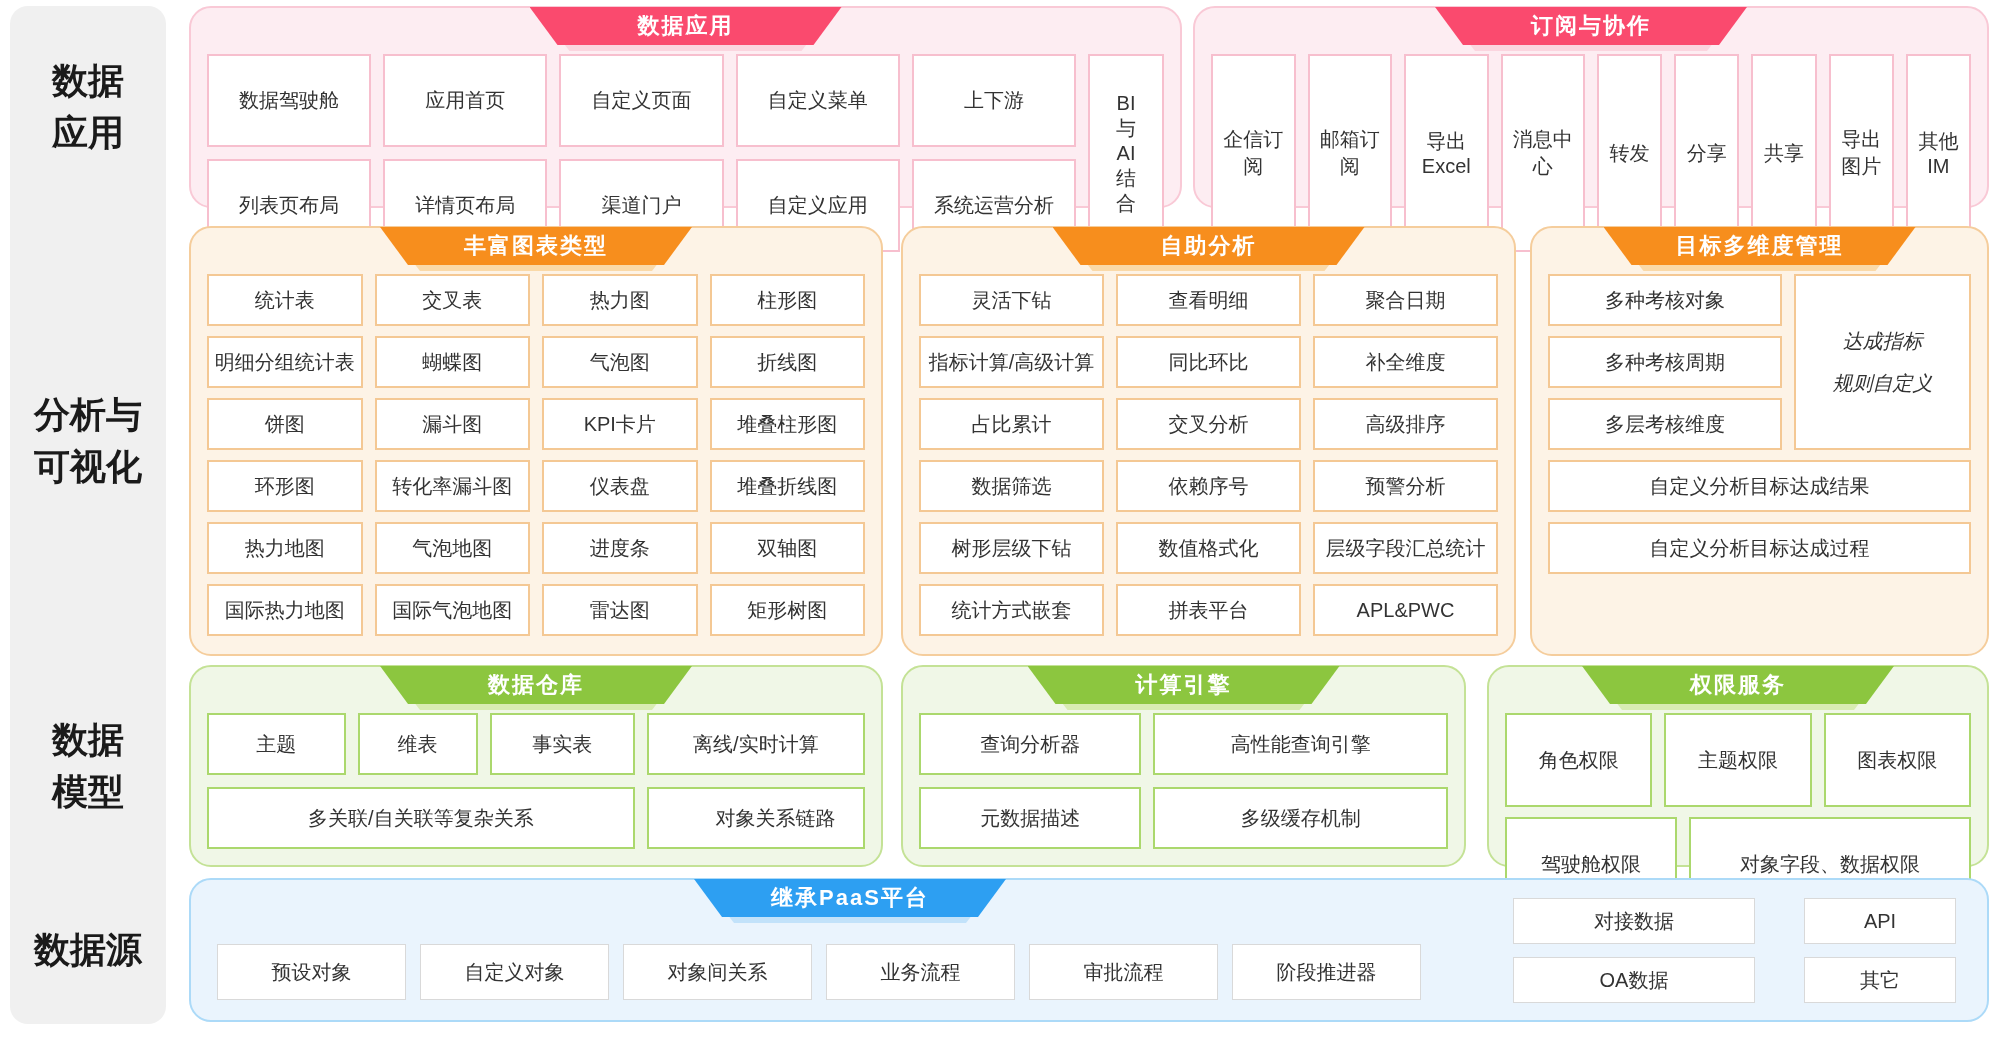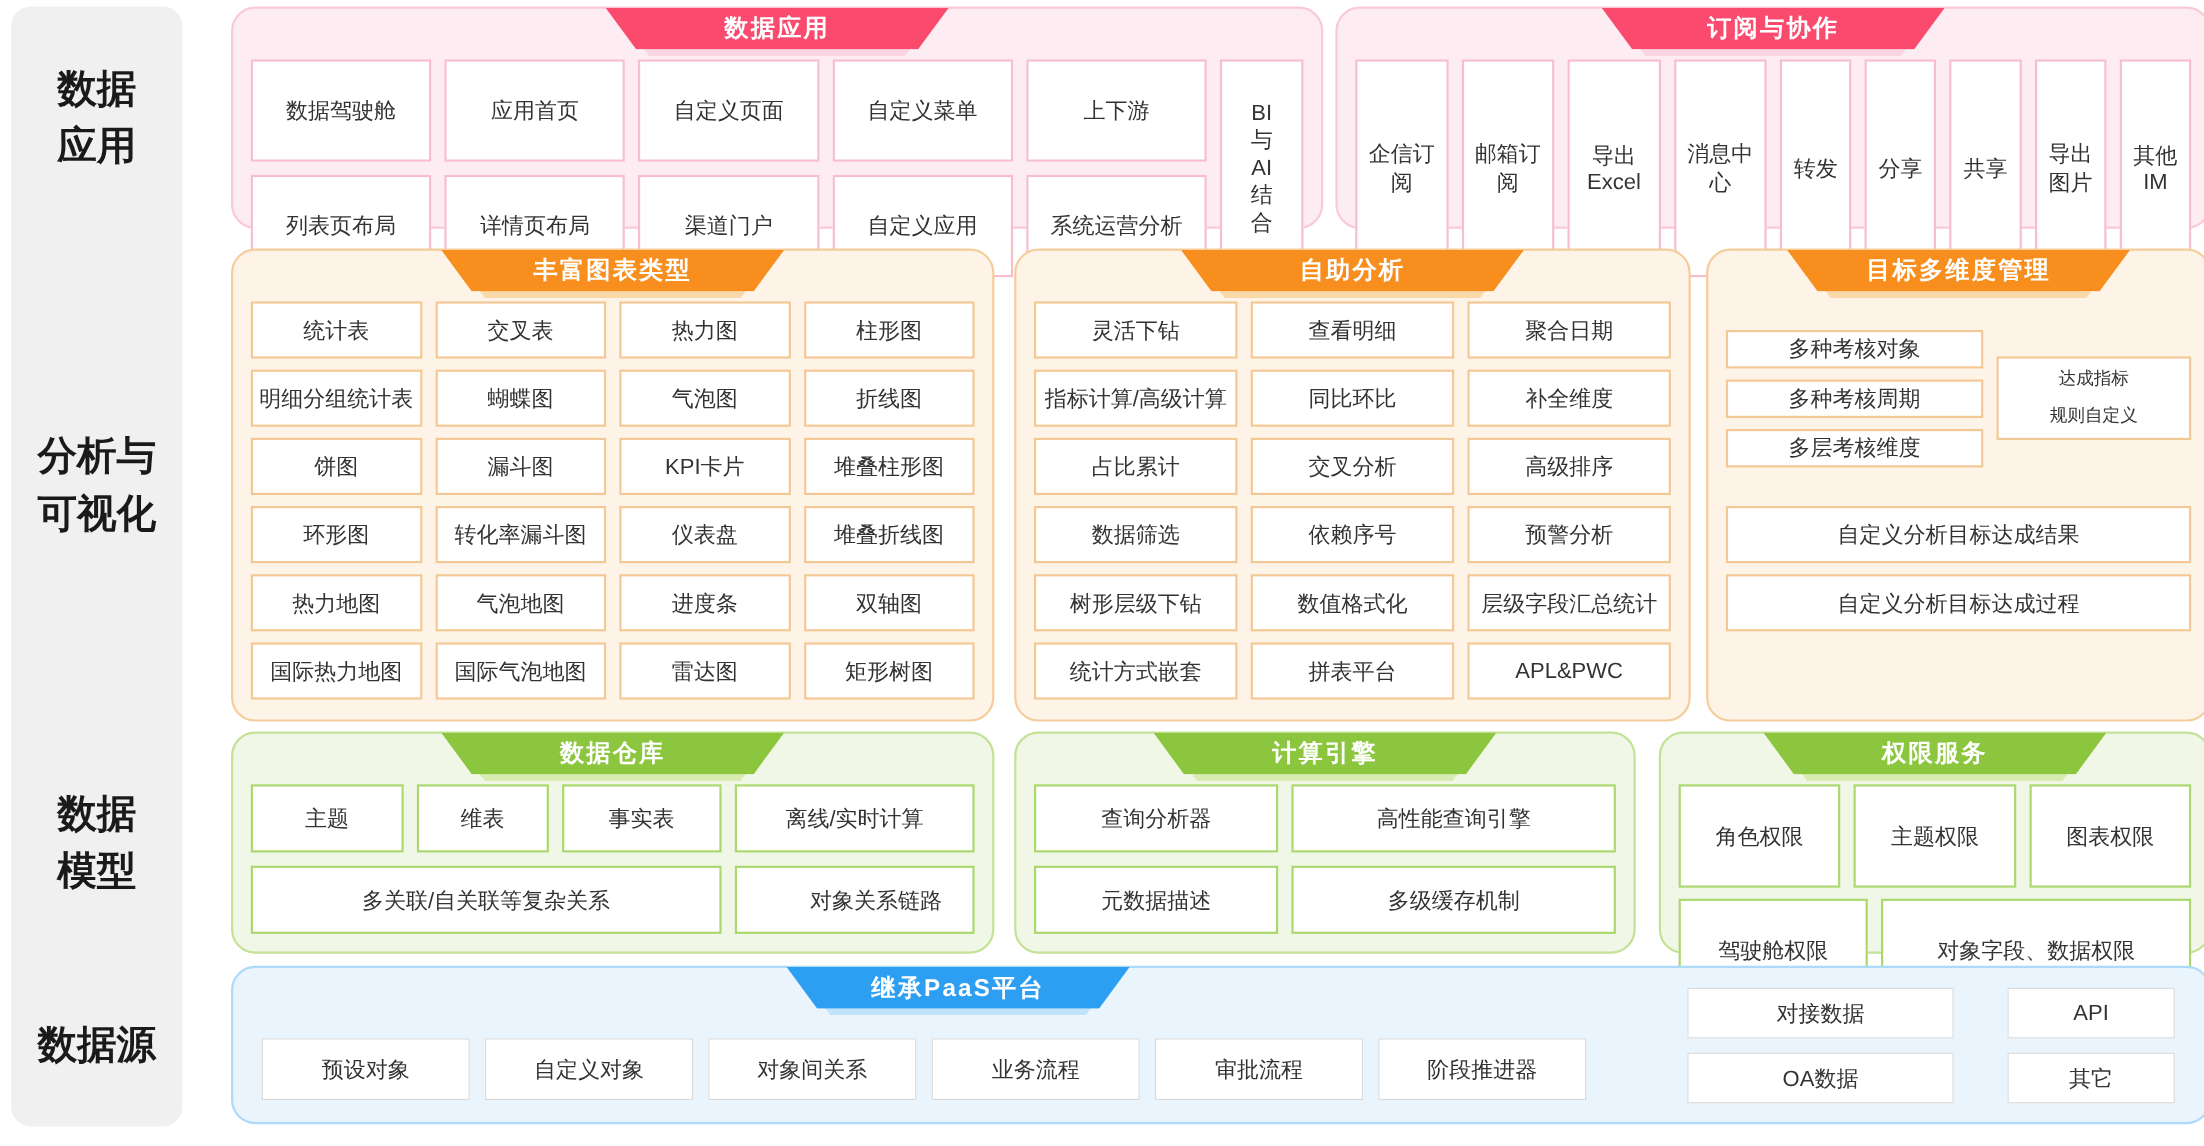--- a/index.html
+++ b/index.html
@@ -7,21 +7,21 @@
   #root { position:relative; width:2004px; height:1042px; background:#fff; overflow:hidden; color:#333; }
 
   
   #sidebar { position:absolute; left:10px; top:6px; width:156px; height:1018px;
              background:#f0f0f0; border-radius:18px; }
   .side-label { position:absolute; left:0; width:100%; text-align:center;
                 transform:translateY(-50%); font-size:36px; font-weight:700;
                 color:#1a1a1a; line-height:1.45; white-space:pre-line; }
 
   
-  .panel { position:absolute; border-radius:22px; border:2px solid;margin-left:21px; }
+  .panel { position:absolute; border-radius:22px; border:2px solid; }
   .p-pink   { background:#fdedf2; border-color:#f9c9d6; }
   .p-orange { background:#fdf3e6; border-color:#f5cd9c; }
   .p-green  { background:#f0f7e7; border-color:#c4e296; }
   .p-blue   { background:#eaf4fd; border-color:#acdaf8; }
 
   
   .banner-wrap { position:absolute; top:-1px; left:50%; transform:translateX(-50%);
                  width:312px; height:38px; }
   .banner-echo { position:absolute; top:0; left:-16px; right:-16px; height:44px;
                  clip-path:polygon(22px 0, calc(100% - 22px) 0, calc(100% - 56px) 100%, 56px 100%); }
@@ -55,24 +55,24 @@
   .sub-row > * { flex:1; }
 
   
   .chart-grid { display:grid; grid-template-columns:repeat(4,1fr);
                 grid-template-rows:repeat(6,1fr); gap:10px 12px; height:100%; }
   .chart-grid > .box, .an-grid > .box { font-size:20px; padding:2px 3px; }
   .an-grid { display:grid; grid-template-columns:repeat(3,1fr);
              grid-template-rows:repeat(6,1fr); gap:10px 12px; height:100%; }
 
   
-  .goal-top { display:flex; gap:12px; height:176px;align-items:center; }
+  .goal-top { display:flex; gap:12px; height:176px; }
   .goal-left { flex:1.45; display:flex; flex-direction:column; gap:10px; }
   .goal-left > * { flex:1; }
-  .goal-tall { flex:1; white-space:pre-line; line-height:2.1; font-size:16px; }
+  .goal-tall { flex:1; white-space:pre-line; line-height:2.1; font-size:20px;font-style:italic; }
   .goal-full { margin-top:10px; height:52px; }
 
   
   .wh-grid { display:grid; grid-template-columns:106fr 92fr 111fr 167fr;
              grid-template-rows:1fr 1fr; gap:12px; height:100%; }
   .wh-grid > :nth-child(5) { grid-column:1/4; }
   .wh-grid > :nth-child(6) { grid-column:4;padding-left:45px; }
 
   
   .eng-grid { display:grid; grid-template-columns:43fr 57fr;

